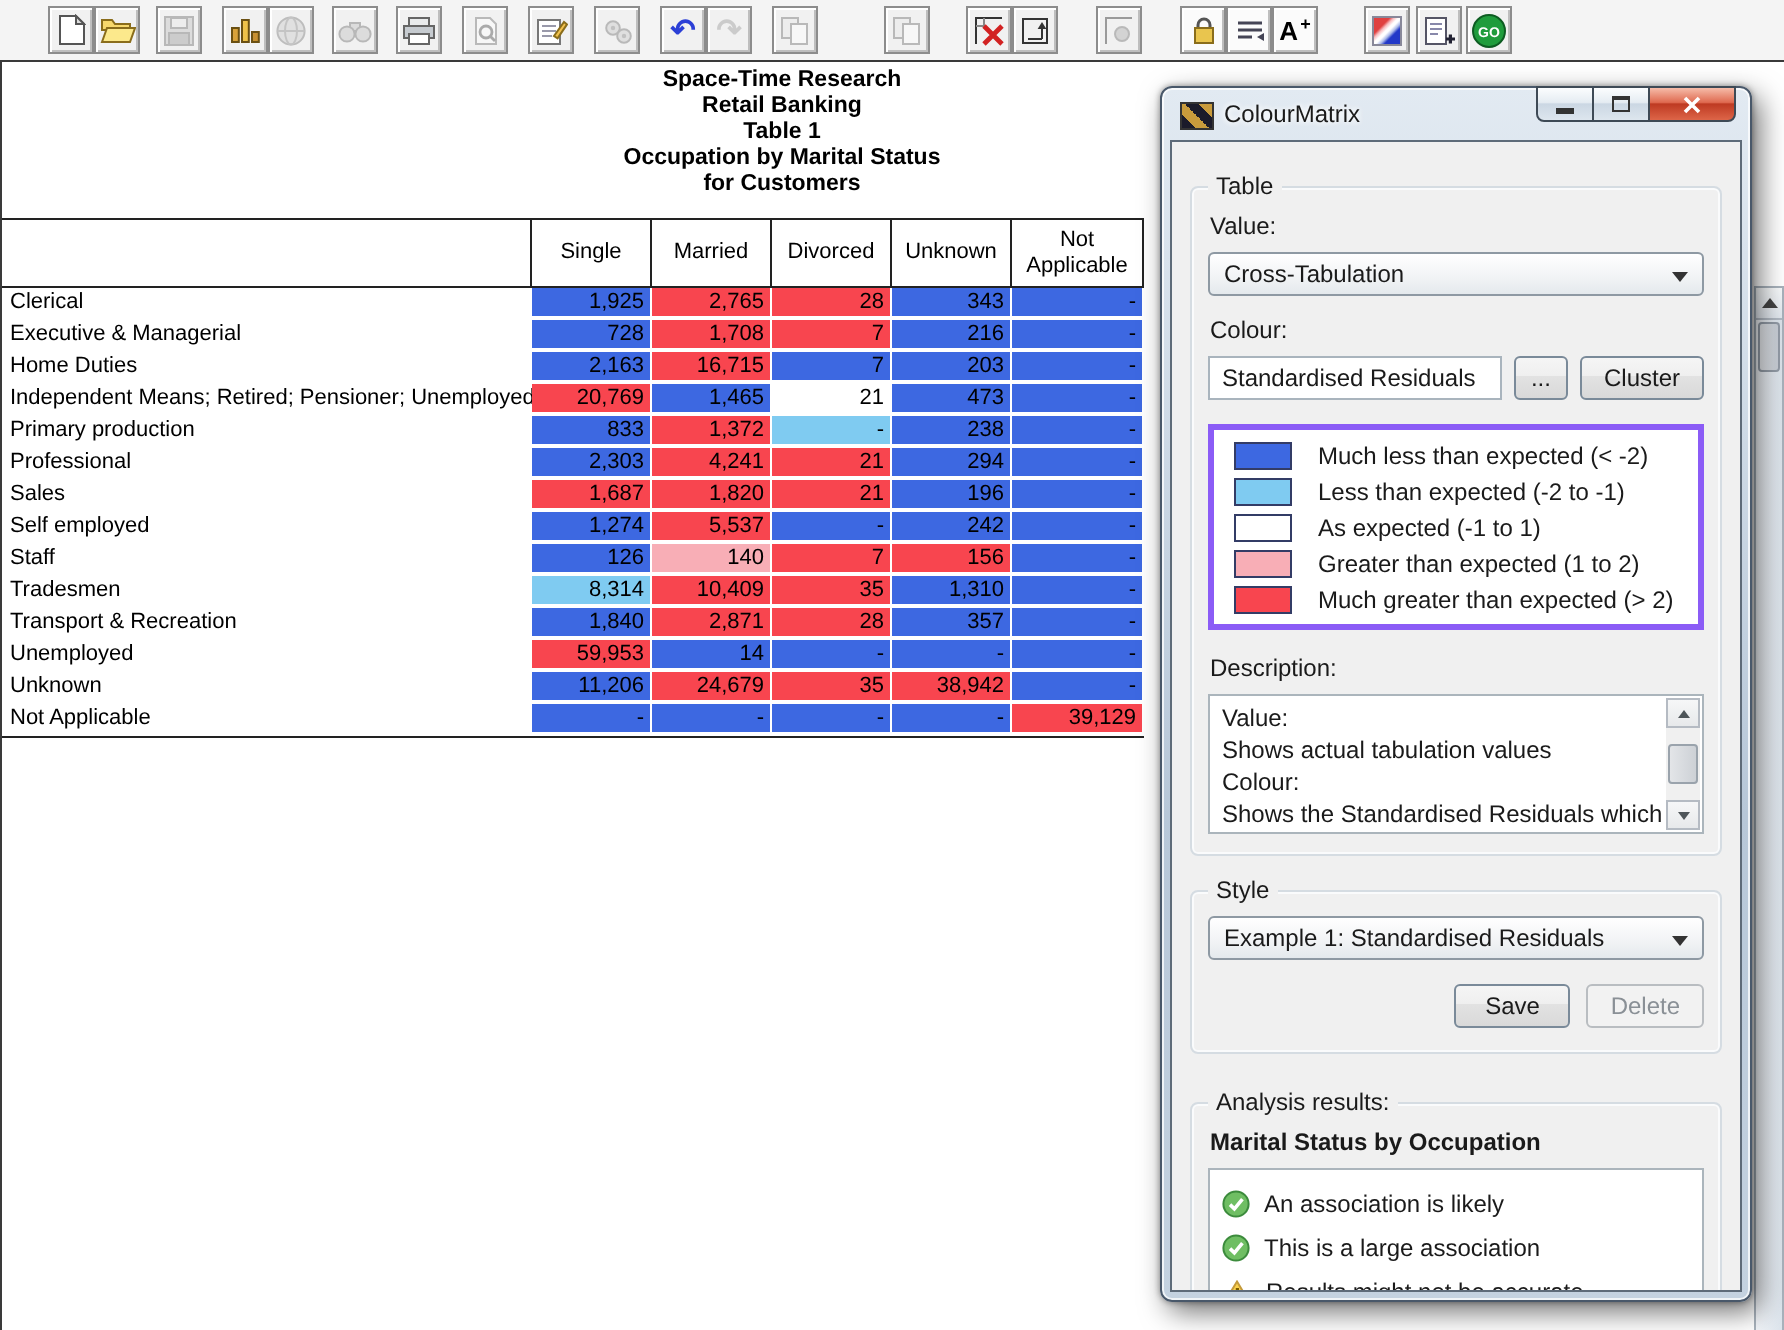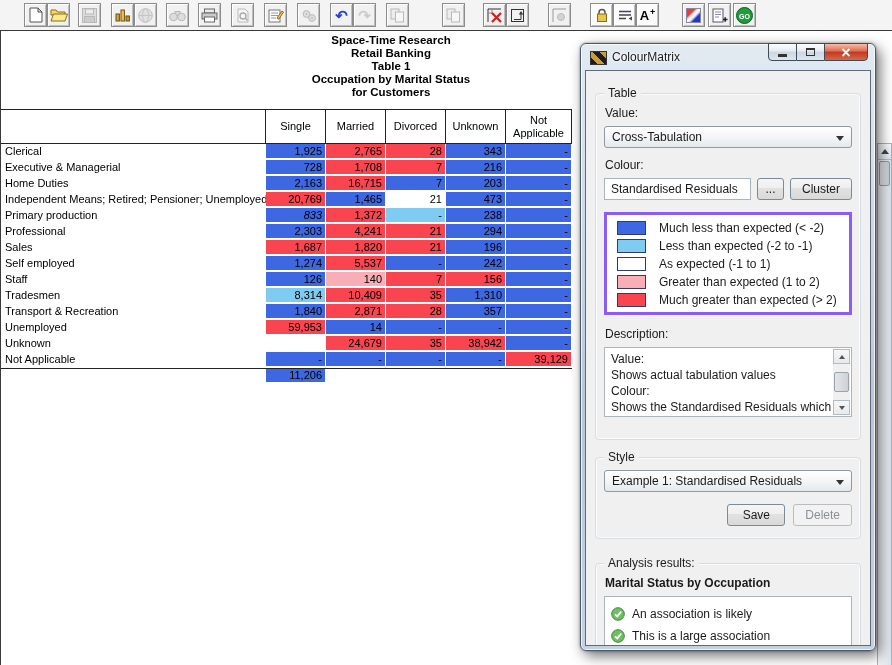--- a/index.html
+++ b/index.html
@@ -53,21 +53,21 @@
   .wbtn{height:18px;border:1px solid #3E4A56;box-sizing:border-box;display:flex;align-items:center;justify-content:center;
         background:linear-gradient(#FBFDFE,#E5ECF2 45%,#CBD7E3 50%,#DDE6EE);}
   .wbtn.min{width:29px;border-radius:0 0 0 4px;}
   .wbtn.max{width:27px;border-left:none;border-right:none;}
   .wbtn.close{width:44px;border-radius:0 0 4px 0;background:linear-gradient(#F6BCA9,#DF6A50 45%,#BE3A22 50%,#DD6548);}
   .glyph-min{width:9px;height:3px;background:#333;margin-top:7px;}
   .glyph-max{width:9px;height:8px;border:1px solid #333;border-top:2px solid #333;box-sizing:border-box;}
   .dlg-client{position:absolute;left:4px;right:4px;top:26px;bottom:4px;background:#F0F0F0;border:1px solid #5E6B79;
               padding:22px 9px 0 9px;box-sizing:border-box;overflow:hidden;font-size:12px;color:#1A1A1A;}
 
-  .grp{position:relative;border:1px solid #D5DCE2;border-radius:4px;padding:12px 8px 22px 8px;
+  .grp{position:relative;border:1px solid #D5DCE2;border-radius:4px;padding:12px 8px 10px 8px;
        box-shadow:inset 0 0 0 1px #FAFBFC;}
   .grp-table{margin-bottom:17px;}
   .grp-style{margin-bottom:24px;padding-bottom:12px;}
   .grp-label{position:absolute;top:-7px;left:8px;background:#F0F0F0;padding:0 4px;font-size:12px;line-height:13px;}
   .lbl{margin:0 0 6px 1px;}
   .combo{height:22px;box-sizing:border-box;border:1px solid #8E99A3;border-radius:3px;position:relative;
          background:linear-gradient(#FFFFFF,#F1F3F5 60%,#E4E9ED);display:flex;align-items:center;padding:0 20px 0 7px;}
   .combo-arrow{position:absolute;right:7px;top:9px;width:0;height:0;border-left:4px solid transparent;
                border-right:4px solid transparent;border-top:5px solid #333;}
   .colour-row{display:flex;gap:6px;margin-top:0;}
@@ -374,21 +374,21 @@
           </div>
           <div class="cell" style="width: 60px;">
             <div class="cfill" style="background: rgb(61, 104, 225);">473</div>
           </div>
           <div class="cell" style="width: 66px;">
             <div class="cfill" style="background: rgb(61, 104, 225);">-</div>
           </div>
         </div>
         <div class="trow">
           <div class="rlabel">Primary production</div>
-          <div class="cell" style="width: 60px; font-style: italic;">
+          <div class="cell" style="width: 60px;">
             <div class="cfill" style="background: rgb(61, 104, 225);">833</div>
           </div>
           <div class="cell" style="width: 60px;">
             <div class="cfill" style="background: rgb(248, 69, 79);">1,372</div>
           </div>
           <div class="cell" style="width: 60px;">
             <div class="cfill" style="background: rgb(127, 203, 241);">-</div>
           </div>
           <div class="cell" style="width: 60px;">
             <div class="cfill" style="background: rgb(61, 104, 225);">238</div>
@@ -518,21 +518,21 @@
           </div>
           <div class="cell" style="width: 60px;">
             <div class="cfill" style="background: rgb(61, 104, 225);">-</div>
           </div>
           <div class="cell" style="width: 66px;">
             <div class="cfill" style="background: rgb(61, 104, 225);">-</div>
           </div>
         </div>
         <div class="trow">
           <div class="rlabel">Unknown</div>
-          <div class="cell" style="width: 60px; margin-top: 32px;">
+          <div class="cell" style="width: 60px;">
             <div class="cfill" style="background: rgb(61, 104, 225);">11,206</div>
           </div>
           <div class="cell" style="width: 60px;">
             <div class="cfill" style="background: rgb(248, 69, 79);">24,679</div>
           </div>
           <div class="cell" style="width: 60px;">
             <div class="cfill" style="background: rgb(248, 69, 79);">35</div>
           </div>
           <div class="cell" style="width: 60px;">
             <div class="cfill" style="background: rgb(248, 69, 79);">38,942</div>

